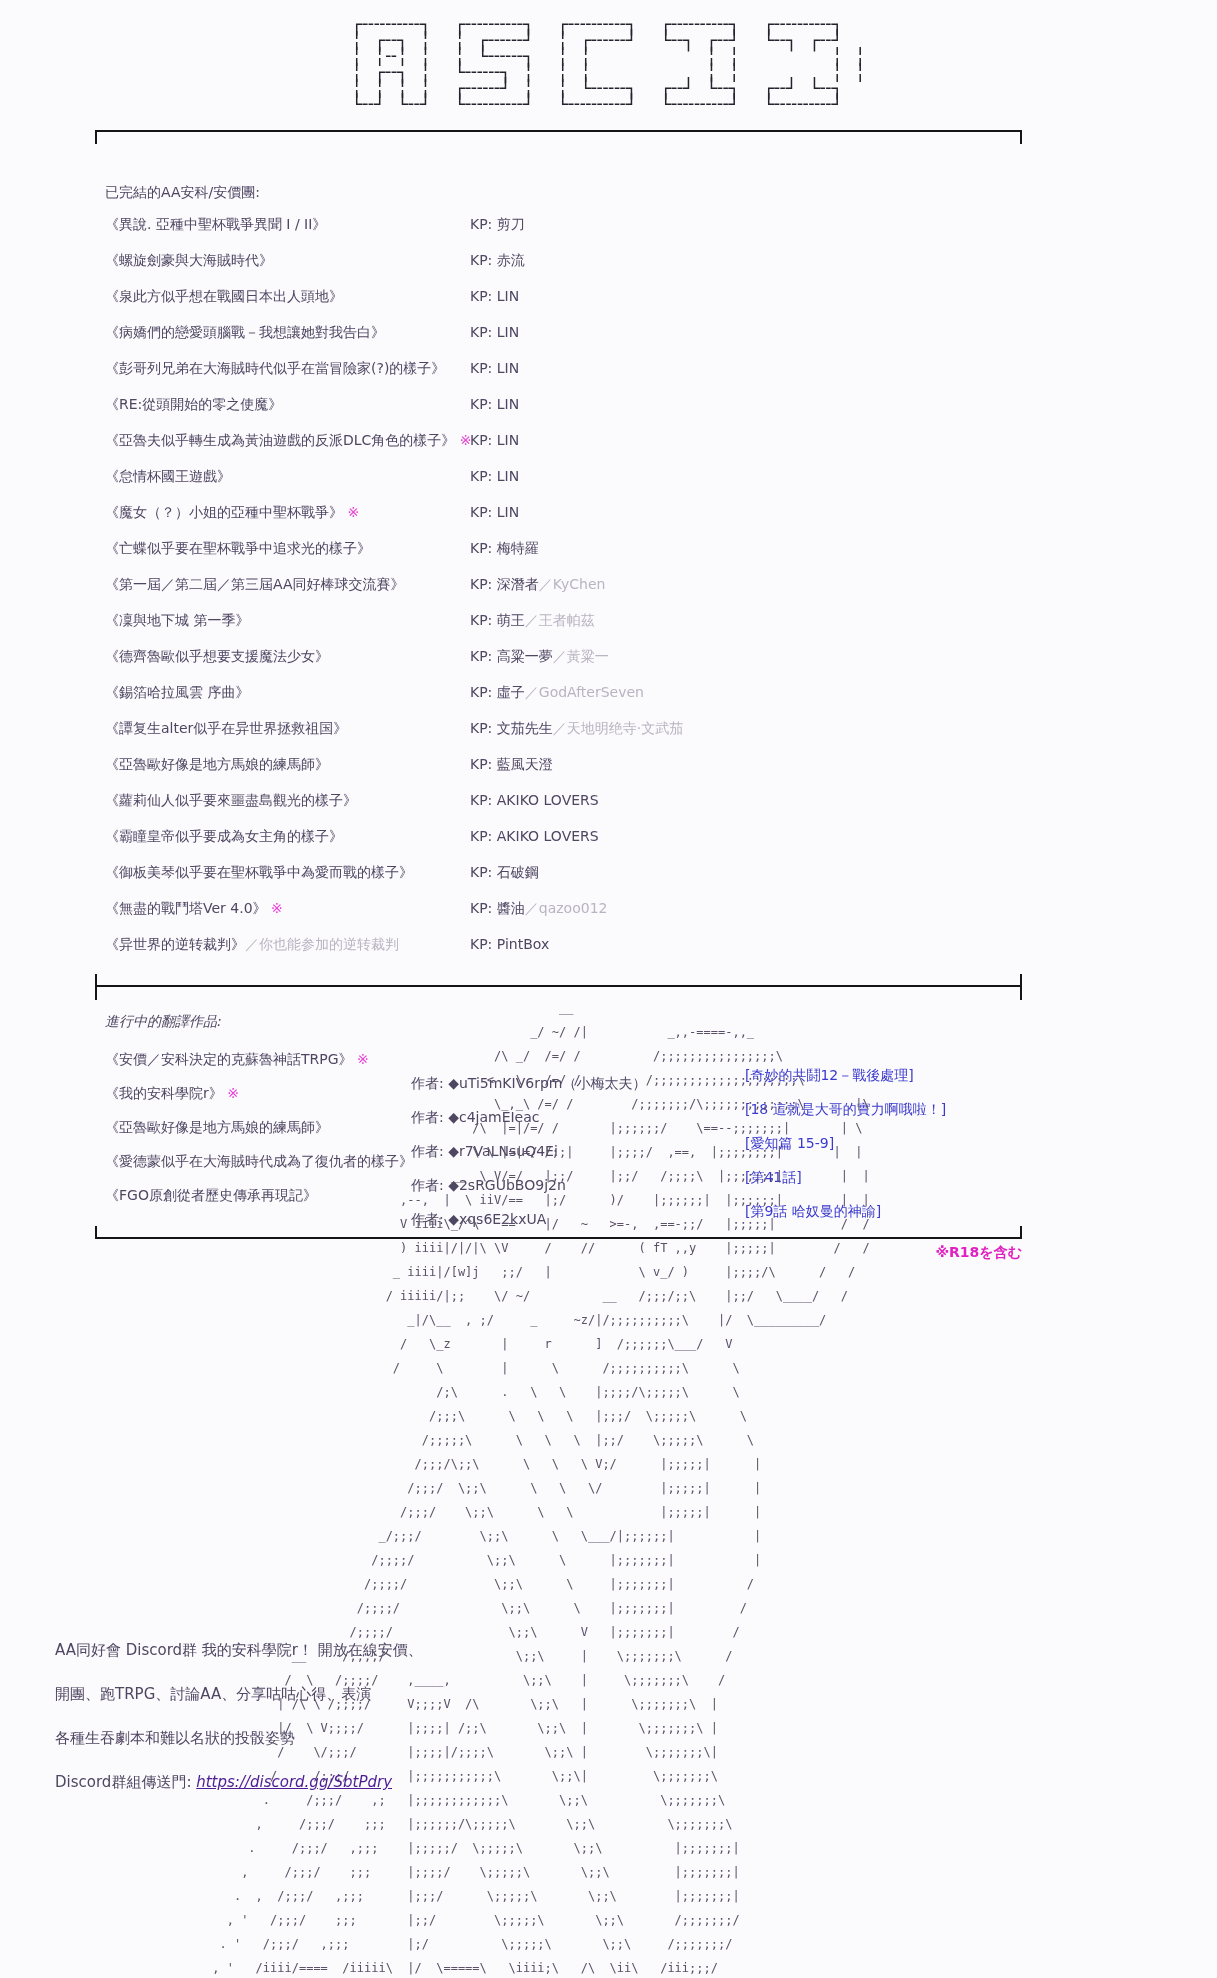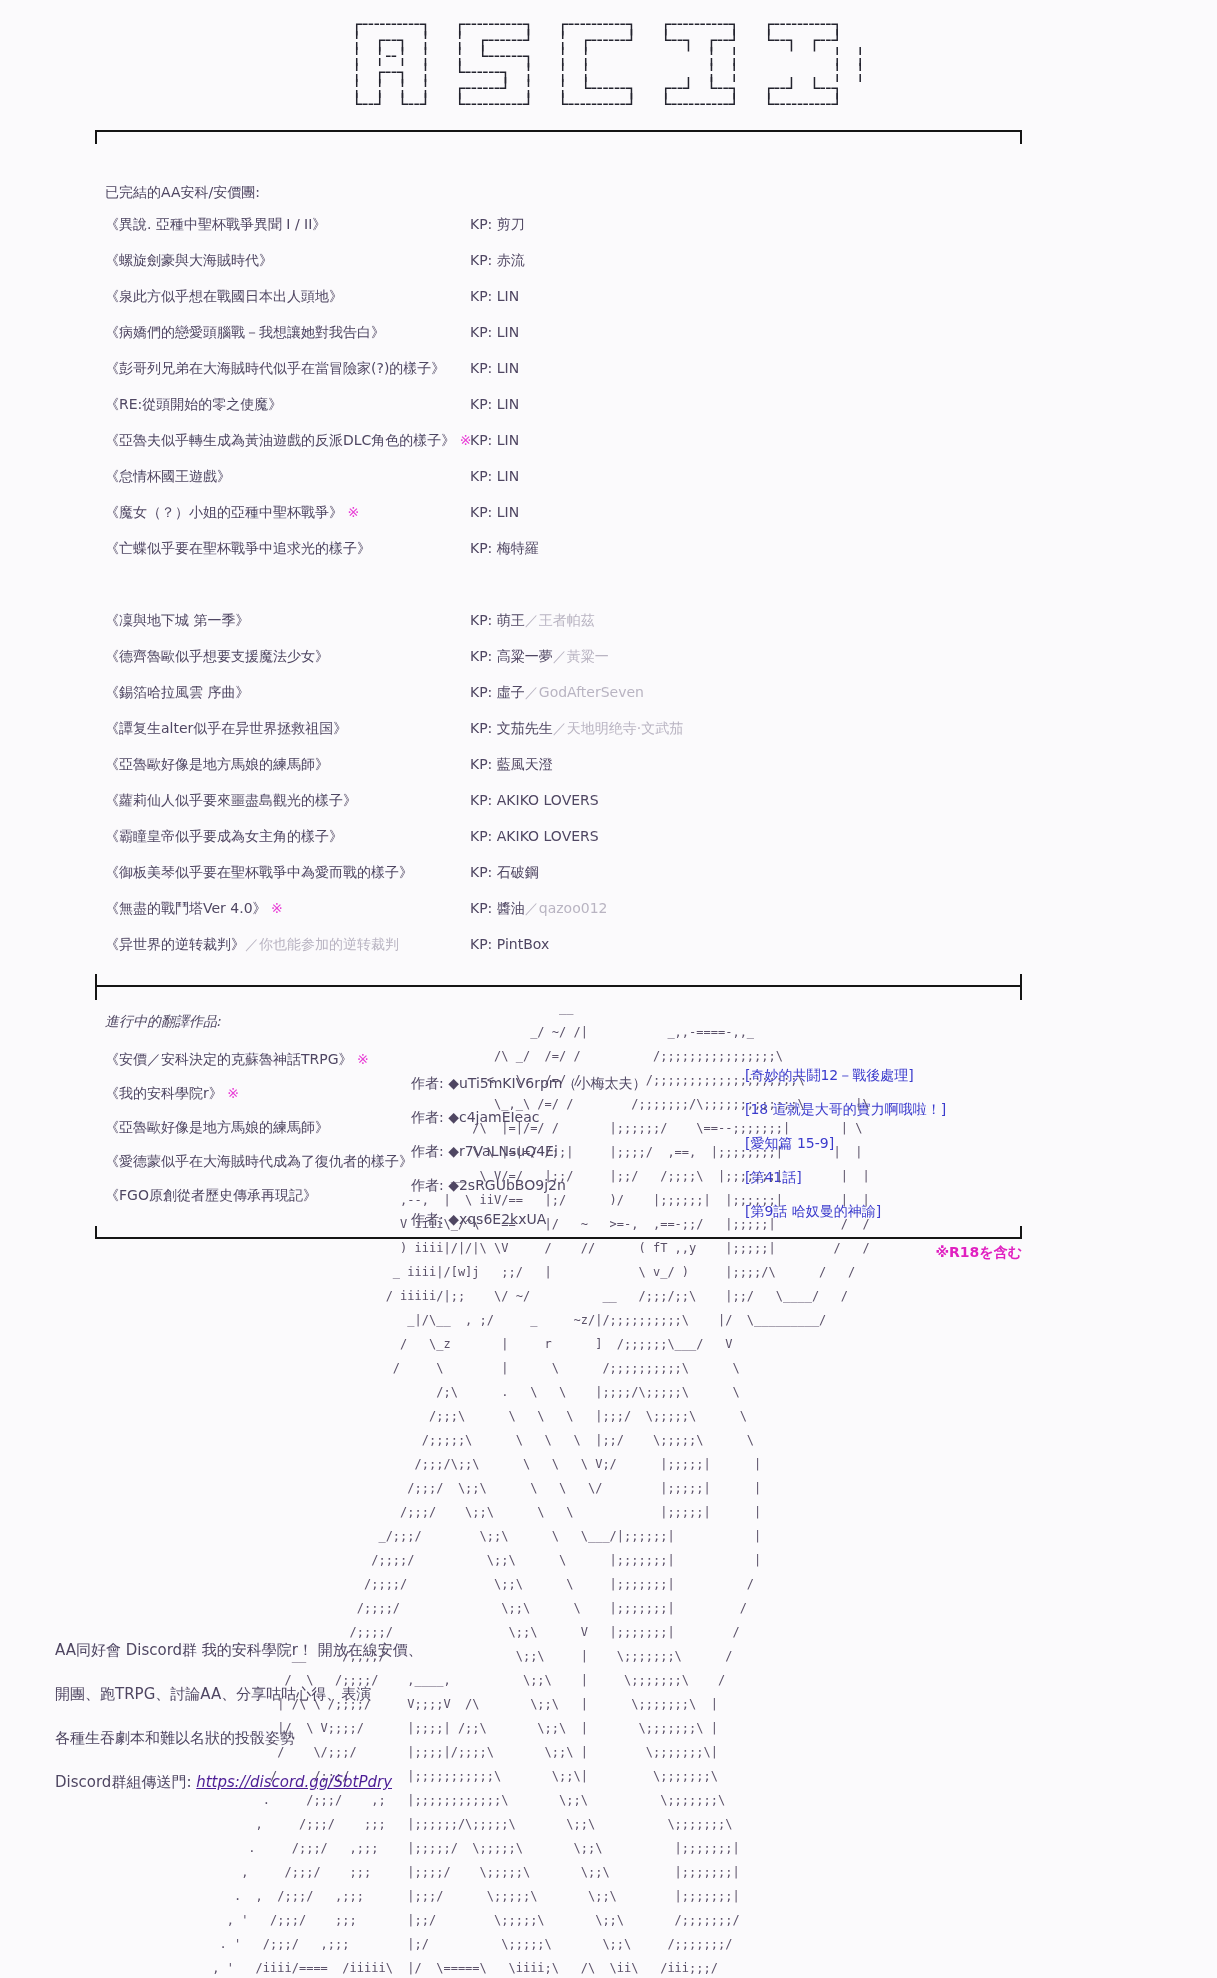--- a/index.html
+++ b/index.html
@@ -103,20 +103,24 @@
       <span class="tt"><span>《怠情杯國王遊戲》</span><span class="flag"></span></span>
       <span class="kp"><span>KP: LIN</span><span class="gray"></span></span>
     </div>
   <div class="crow" style="top:504px">
       <span class="tt"><span>《魔女（？）小姐的亞種中聖杯戰爭》</span><span class="flag"> ※</span></span>
       <span class="kp"><span>KP: LIN</span><span class="gray"></span></span>
     </div>
   <div class="crow" style="top:540px">
       <span class="tt"><span>《亡蝶似乎要在聖杯戰爭中追求光的樣子》</span><span class="flag"></span></span>
       <span class="kp"><span>KP: 梅特羅</span><span class="gray"></span></span>
+    </div>
+  <div class="crow" style="top:576px">
+      <span class="tt"><span>《第一屆／第二屆／第三屆AA同好棒球交流賽》</span><span class="flag"></span></span>
+      <span class="kp"><span>KP: 深潛者</span><span class="gray">／KyChen</span></span>
     </div>
   <div class="crow" style="top:612px">
       <span class="tt"><span>《凜與地下城 第一季》</span><span class="flag"></span></span>
       <span class="kp"><span>KP: 萌王</span><span class="gray">／王者帕茲</span></span>
     </div>
   <div class="crow" style="top:648px">
       <span class="tt"><span>《德齊魯歐似乎想要支援魔法少女》</span><span class="flag"></span></span>
       <span class="kp"><span>KP: 高粱一夢</span><span class="gray">／黃粱一</span></span>
     </div>
   <div class="crow" style="top:684px">

